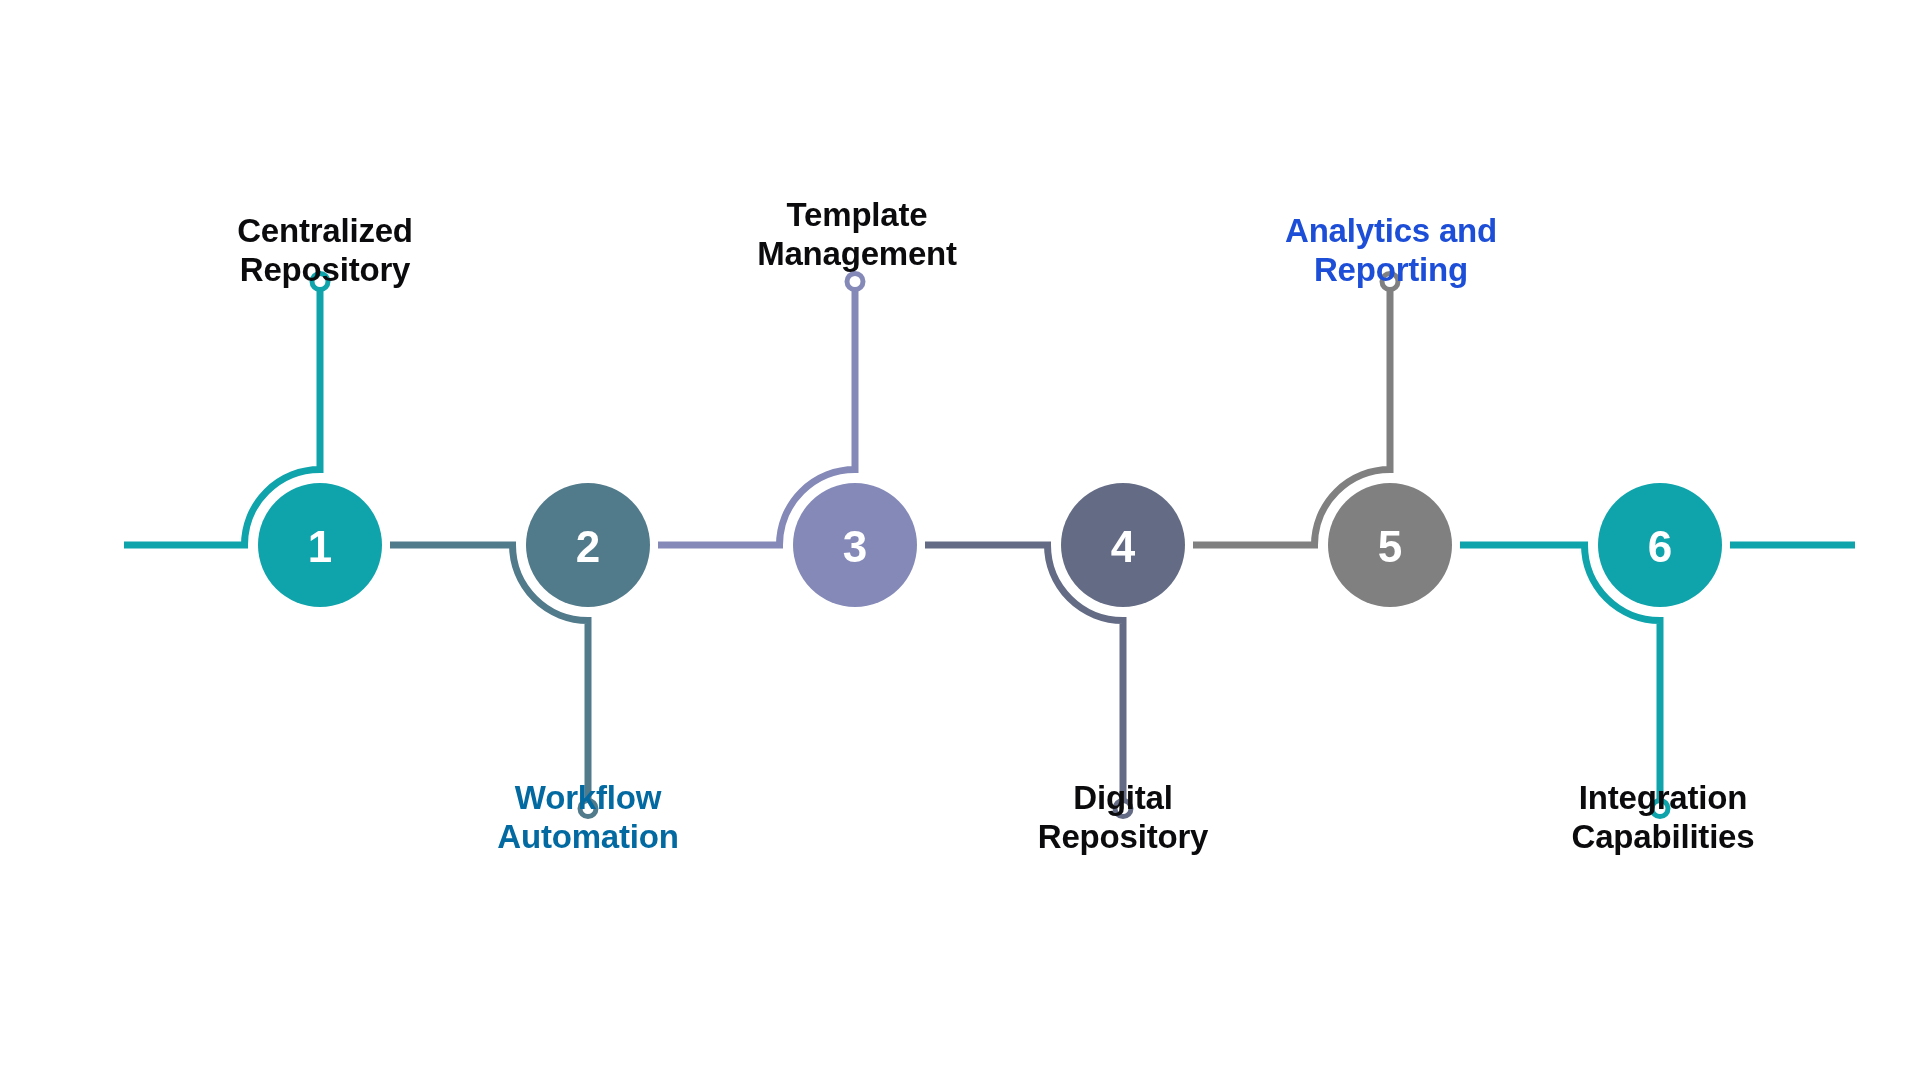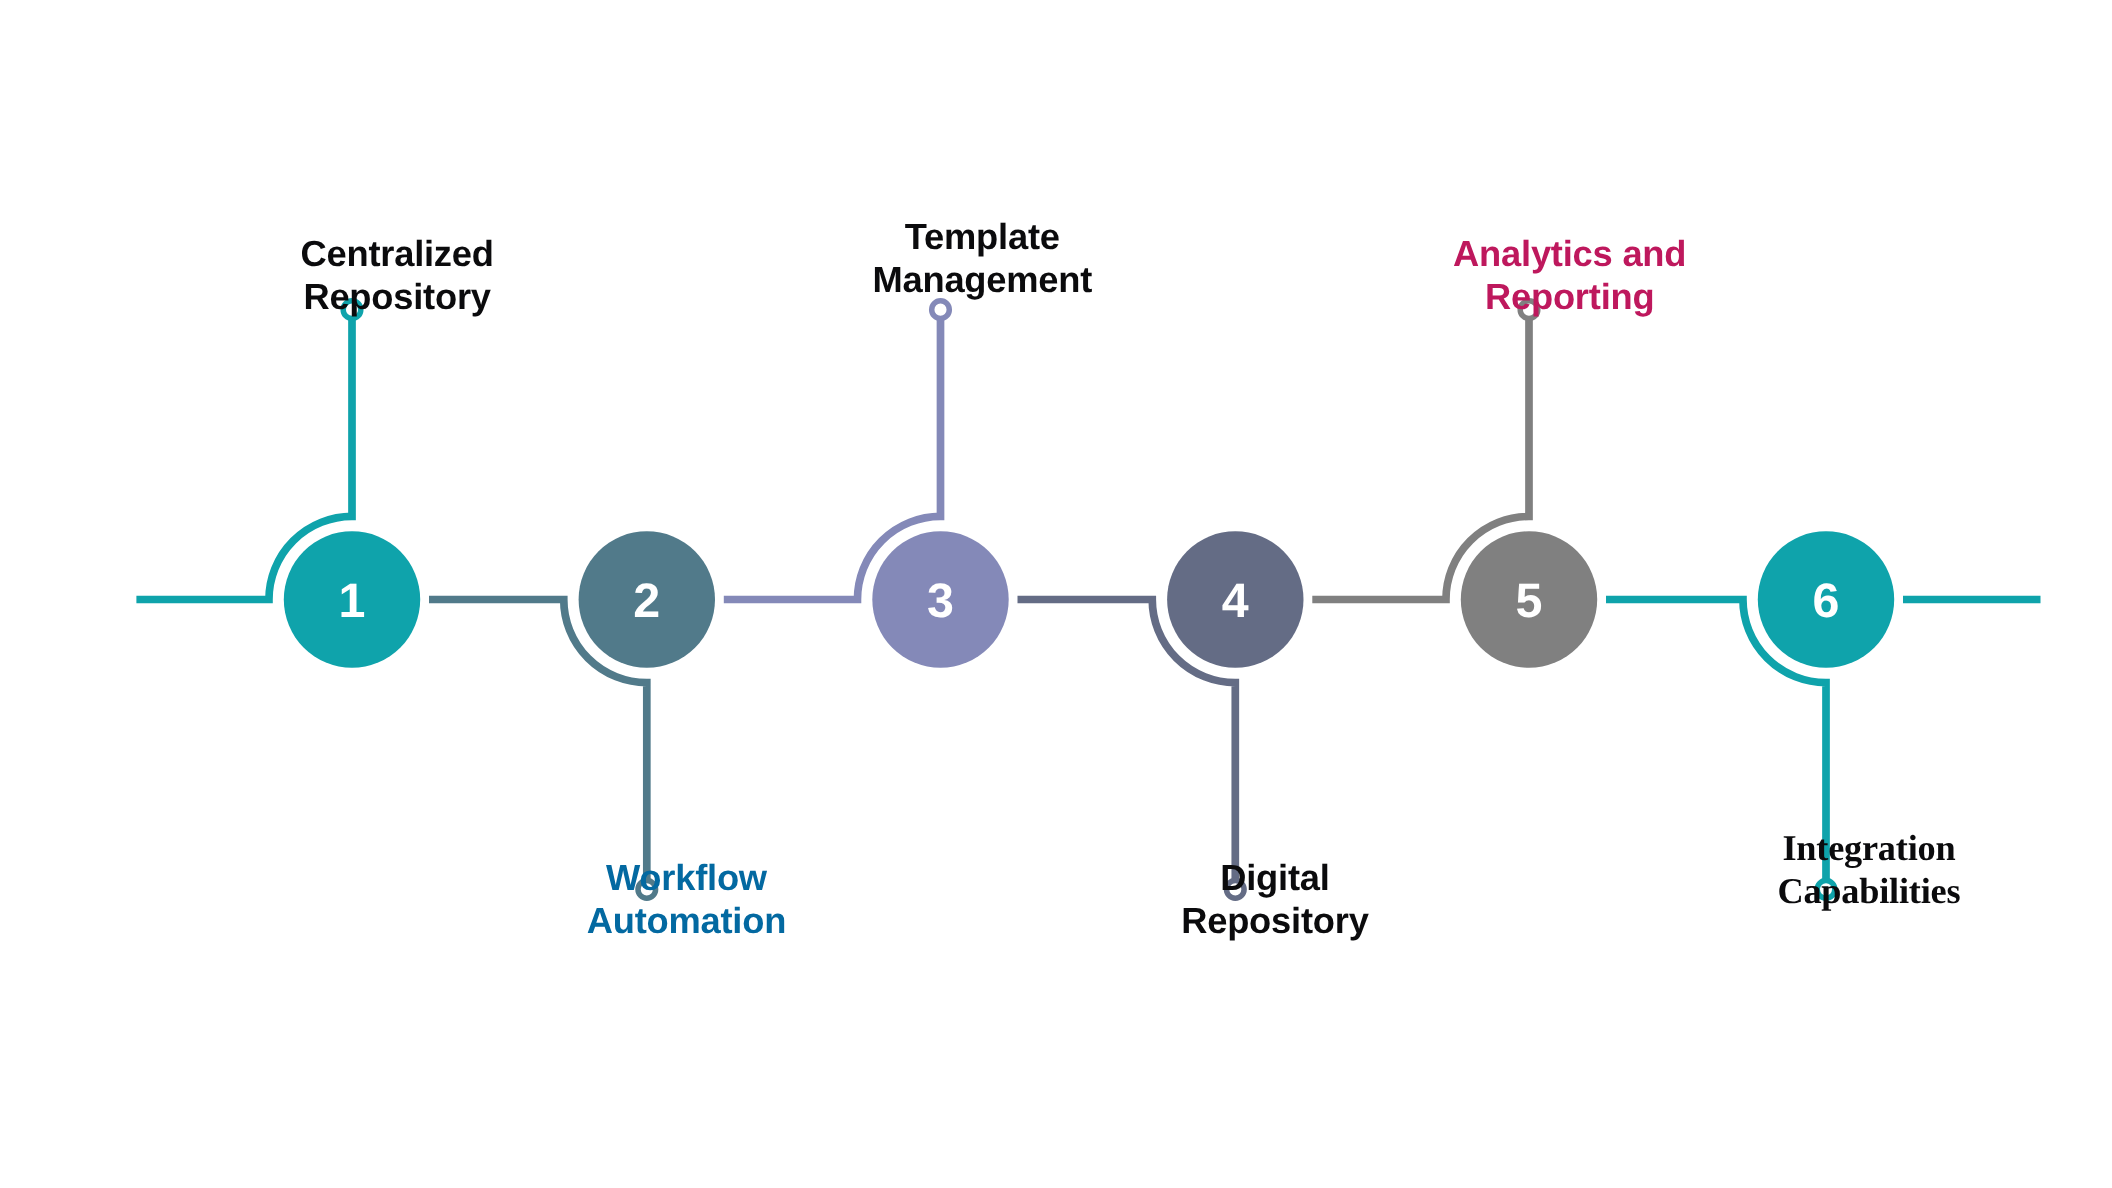--- a/index.html
+++ b/index.html
@@ -25,21 +25,20 @@
     position:absolute;
     text-align:center;
     font-family:"Liberation Sans","DejaVu Sans",sans-serif;
     font-size:33px;
     font-weight:700;
     line-height:1.17;
     color:#0b0b0d;
     letter-spacing:-0.2px;
     white-space:pre-line;
     transform:translateX(-50%);
-    margin-left:36px;
   }
   .label.above{}
   .label.below{}
 </style>
 </head>
 <body>
 
 <div id="stage">
   <svg id="diagram" viewBox="0 0 1920 1080">
     <g id="connectors">
@@ -74,18 +73,18 @@
   </svg>
   <div id="labels">
       <div class="label above" style="left: 325px; top: 212px; color: rgb(11, 11, 13);">Centralized
 Repository</div>
       <div class="label below" style="left: 588px; top: 779px; color: #0369a1;">Workflow
 Automation</div>
       <div class="label above" style="left: 857px; top: 196px; color: rgb(11, 11, 13);">Template
 Management</div>
       <div class="label below" style="left: 1123px; top: 779px; color: rgb(11, 11, 13);">Digital
 Repository</div>
-      <div class="label above" style="left: 1391px; top: 212px; color: #be185d;">Analytics and
+      <div class="label above" style="left: 1391px; top: 212px; color: #1d4ed8;">Analytics and
 Reporting</div>
-      <div class="label below" style="left: 1663px; top: 753px; color: rgb(11, 11, 13); font-family: Liberation Serif, serif;">Integration
+      <div class="label below" style="left: 1663px; top: 779px; color: rgb(11, 11, 13);">Integration
 Capabilities</div>
     </div>
 </div>
 
 </body></html>

